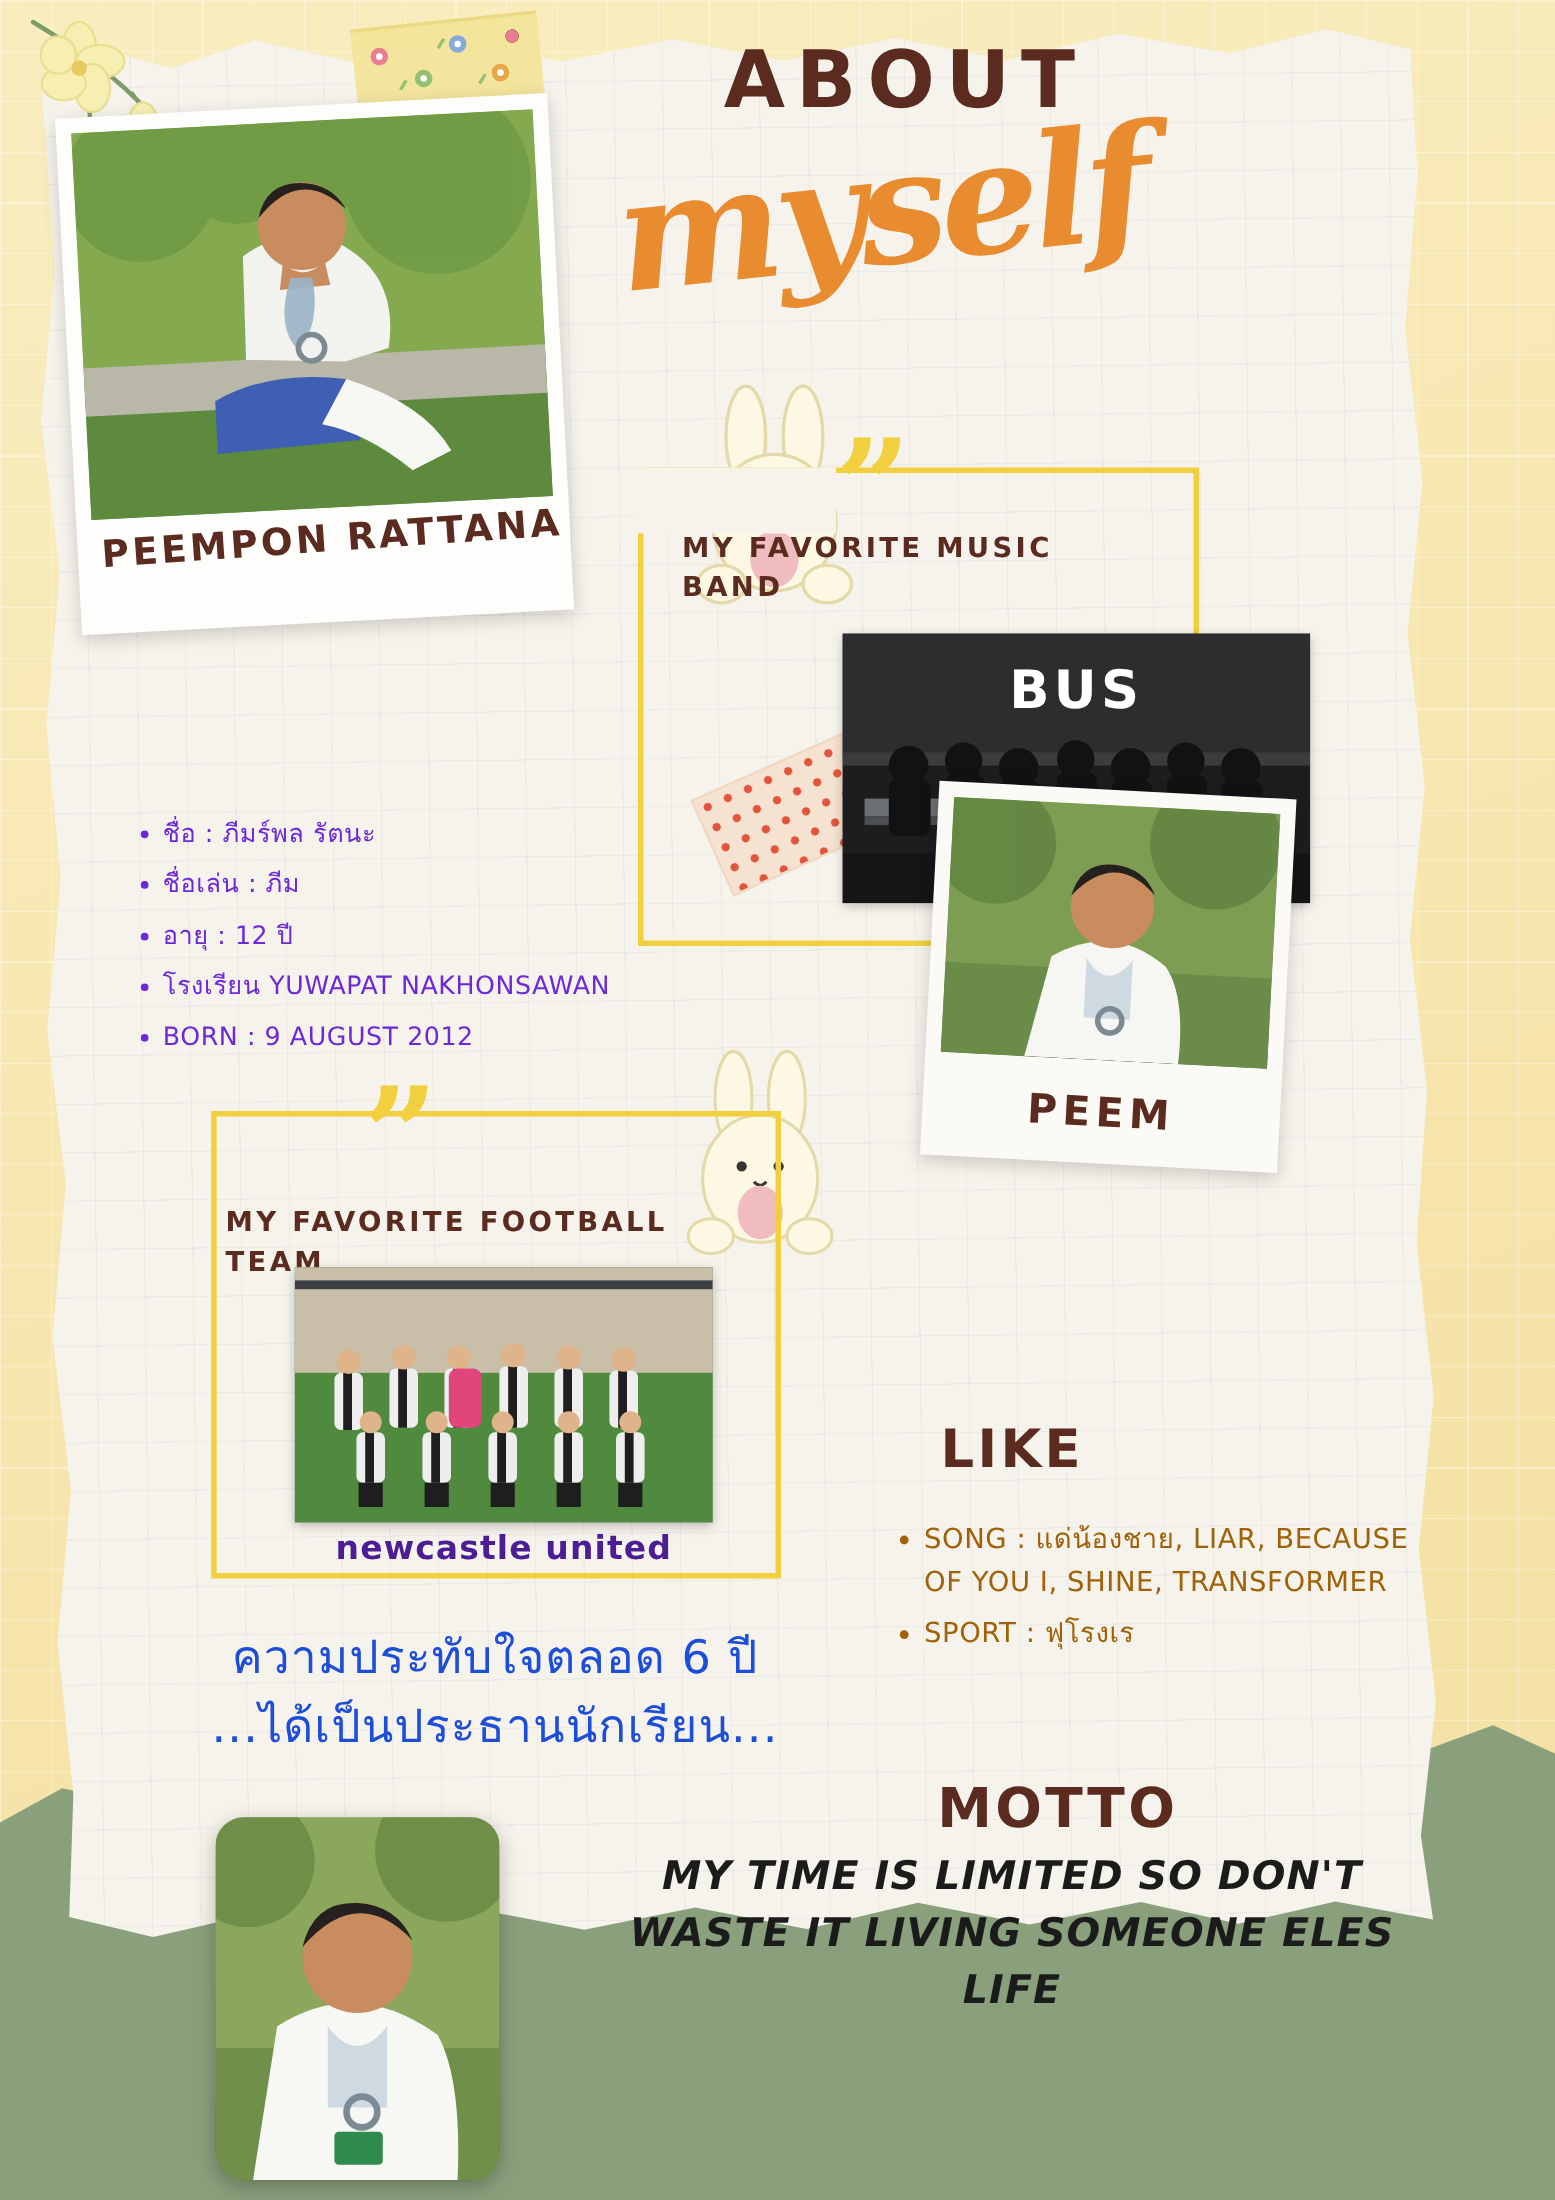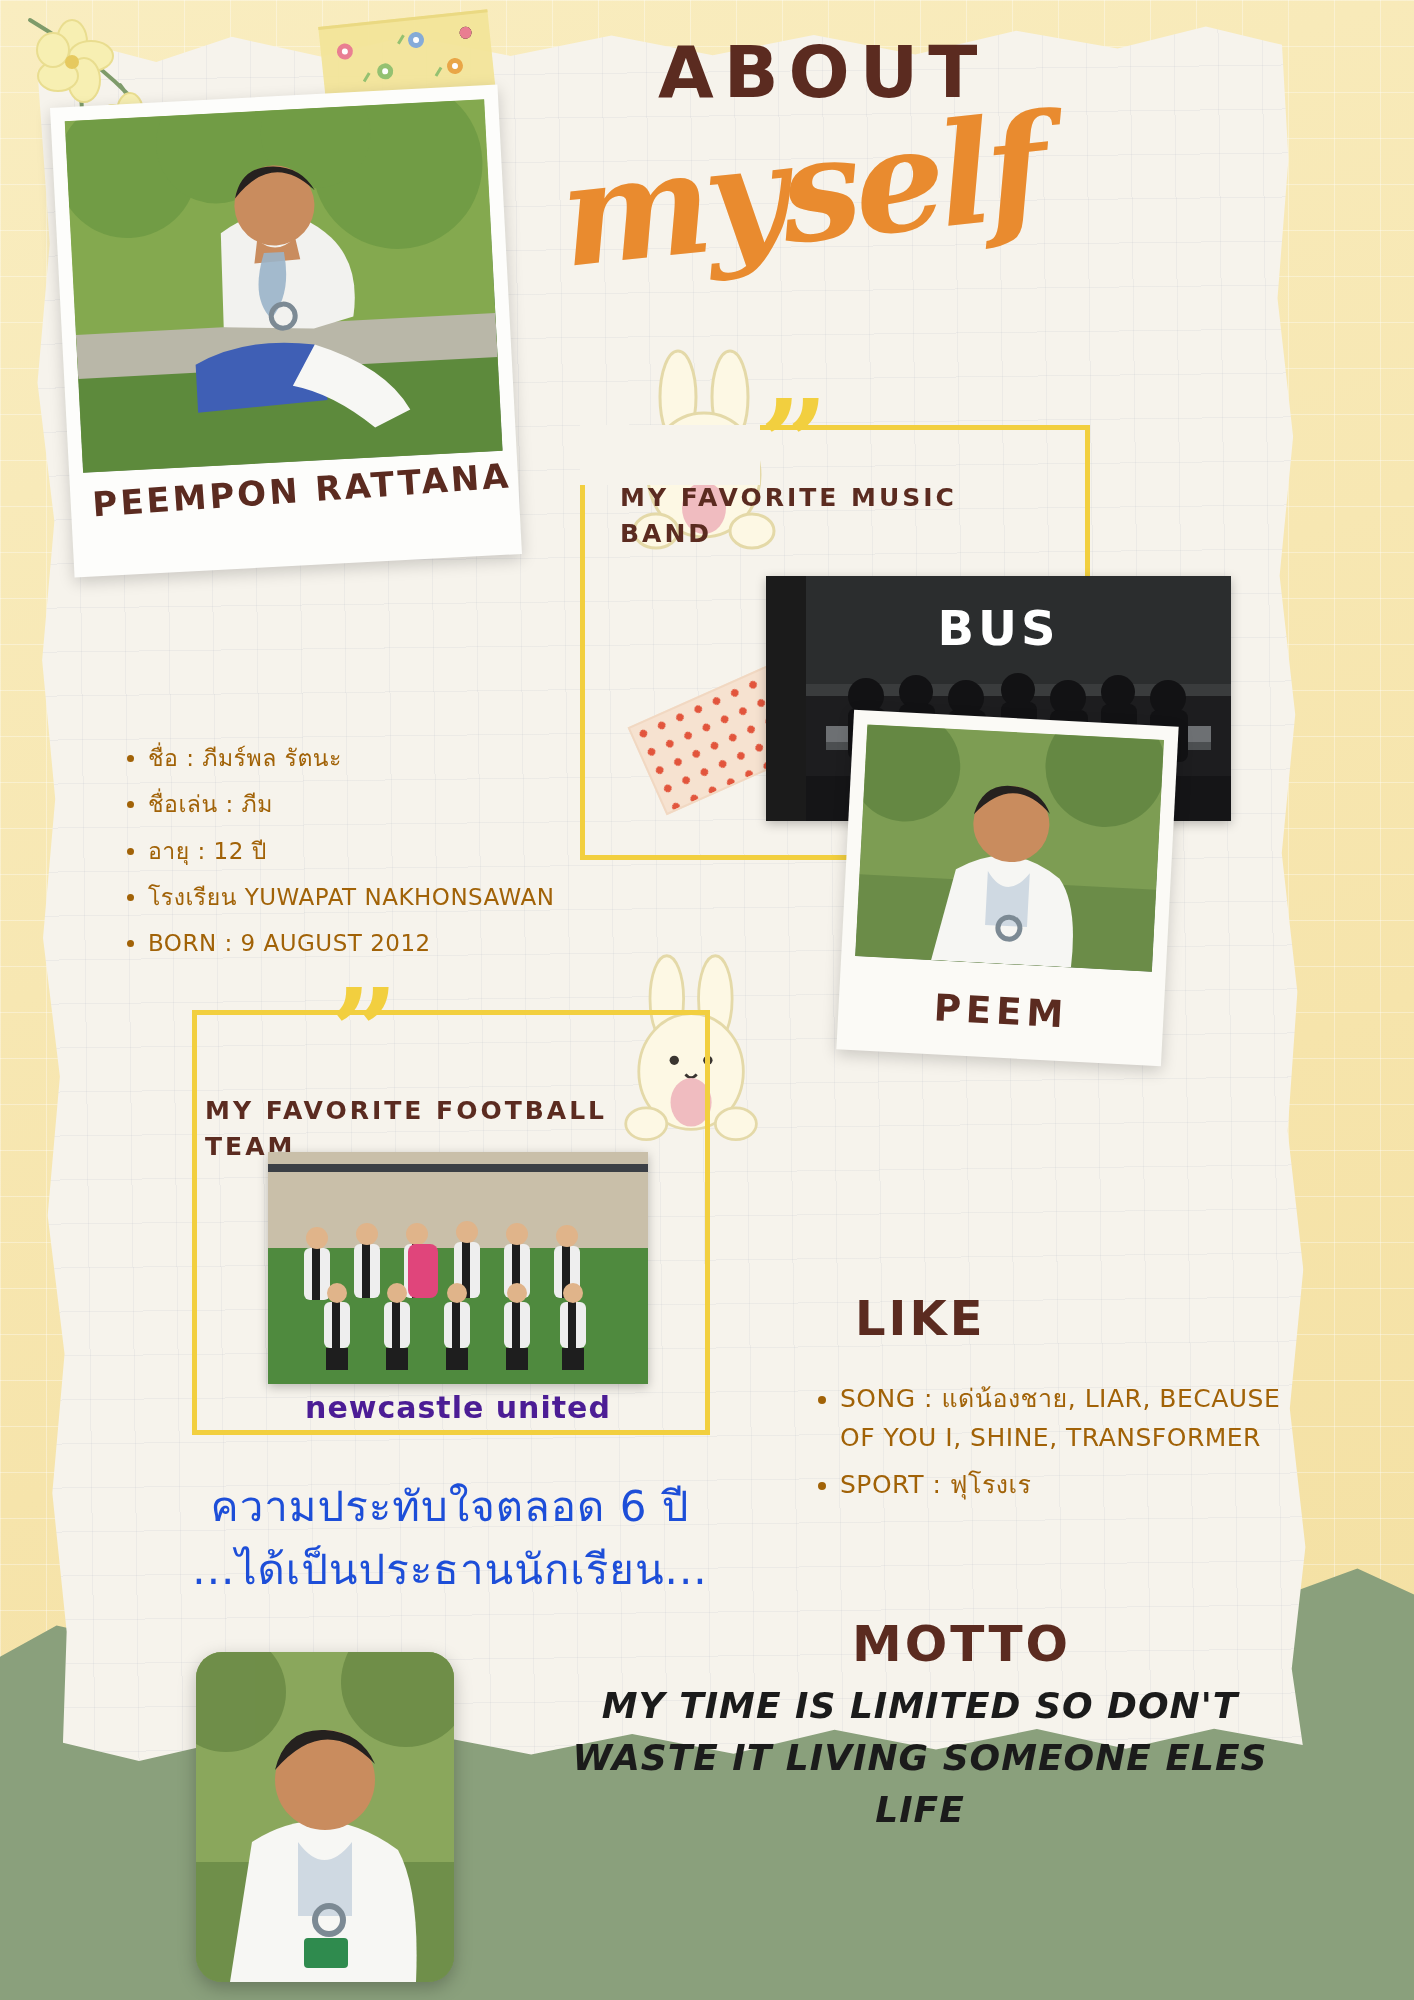--- a/index.html
+++ b/index.html
@@ -85,21 +85,21 @@
     background:linear-gradient(170deg,#7fa24b 0%,#90b258 35%,#4e7a3a 70%,#3d6330 100%);
   }
   .p1-name{
     position:absolute;left:92px;top:470px;
     font-family:"DejaVu Sans", sans-serif;font-weight:bold;font-size:34px;
     color:#5b2b20;letter-spacing:3px;transform:rotate(-4deg);
   }
   
   .bio{
     position:absolute;left:108px;top:715px;width:560px;
-    color:#a16207;font-size:23px;line-height:1.75;
+    color:#6d28d9;font-size:23px;line-height:1.75;
   }
   .bio li{margin-bottom:6px;letter-spacing:.5px;}
   
   .bunny{position:absolute;}
   
   .qbox{
     position:absolute;border:5px solid #f2cf3f;background:transparent;
   }
   .qbox-music{left:580px;top:425px;width:500px;height:425px;}
   .qbox-music .cut{
@@ -108,21 +108,21 @@
   .qmark{
     position:absolute;font-family:"DejaVu Serif", serif;font-weight:bold;
     font-size:118px;color:#f2cf3f;line-height:.8;
   }
   .qtitle{
     position:absolute;text-align:left;color:#5b2b20;font-weight:bold;
     font-size:25px;letter-spacing:3px;line-height:1.45;
   }
   .music-photo{
     position:absolute;left:766px;top:576px;width:425px;height:245px;
-    background:#1b1b1b;overflow:hidden;box-shadow:0 3px 10px rgba(0,0,0,.25);padding-left:40px;
+    background:#1b1b1b;overflow:hidden;box-shadow:0 3px 10px rgba(0,0,0,.25);
   }
   .bus-logo{
     position:absolute;left:0;right:0;top:24px;text-align:center;
     color:#fff;font-weight:bold;font-size:48px;letter-spacing:4px;
     font-family:"DejaVu Sans", sans-serif;
   }
   .qbox-foot{left:192px;top:1010px;width:508px;height:415px;}
   .foot-photo{
     position:absolute;left:268px;top:1152px;width:380px;height:232px;
     overflow:hidden;background:#2f6f3a;box-shadow:0 3px 10px rgba(0,0,0,.25);

